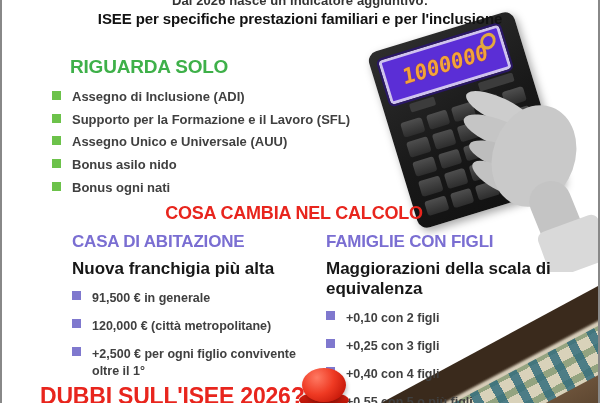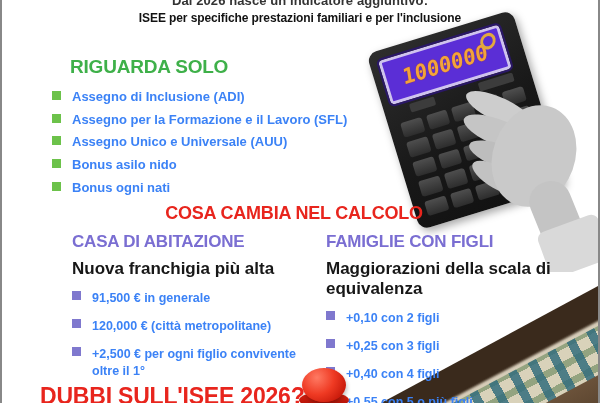--- a/index.html
+++ b/index.html
@@ -3,28 +3,28 @@
 <meta charset="utf-8">
 <style>
   html,body { margin:0; padding:0; background:#888; }
   .canvas {
     position:relative; width:596px; height:403px; background:#fff;
     overflow:hidden; font-family:"Liberation Sans", sans-serif; margin:0 auto;
   }
   
   .header { position:absolute; top:-7px; left:0; right:0; text-align:center; z-index:3; }
   .h-intro { font-size:13px; font-weight:700; color:#333; line-height:15px; letter-spacing:.1px; }
-  .h-title { font-size:12px; font-weight:800; color:#121212; line-height:19px; margin-top:1px; letter-spacing:-.1px; }
+  .h-title { font-size:15px; font-weight:800; color:#121212; line-height:19px; margin-top:1px; letter-spacing:-.1px; }
 
   
   .riguarda { position:absolute; left:50px; top:56px; width:345px; z-index:3; }
   .sec-title { font-size:19px; font-weight:800; color:#3EB049; letter-spacing:-.2px;margin-left:18px; }
   ul.blist { list-style:none; margin:0; padding:0; }
   ul.blist li { display:flex; align-items:flex-start; gap:11px; margin-top:9px;
-    font-size:13px; font-weight:700; color:#3b82f6; line-height:1.05; }
+    font-size:13px; font-weight:700; color:#404040; line-height:1.05; }
   .riguarda ul.blist li:first-child { margin-top:12px; }
   .sq { width:9px; height:9px; flex:none; margin-top:1px; }
   .sq.green { background:#6CC24A; }
   .sq.purple { background:#7F78CE; }
 
   
   .cosa-title { position:absolute; top:203px; left:0; right:12px; text-align:center;
     font-size:18px; font-weight:800; color:#E8251D; letter-spacing:-.2px; z-index:3; }
 
   .col { position:absolute; top:232px; z-index:3; }
@@ -154,21 +154,21 @@
 
   <div class="riguarda">
     <div class="sec-title">RIGUARDA SOLO</div>
     <ul class="blist">
       <li>
           <span class="sq green"></span>
           <span>Assegno di Inclusione (ADI)</span>
         </li>
       <li>
           <span class="sq green"></span>
-          <span>Assegno per la Formazione e il Lavoro (SFL)</span>
+          <span>Supporto per la Formazione e il Lavoro (SFL)</span>
         </li>
       <li>
           <span class="sq green"></span>
           <span>Assegno Unico e Universale (AUU)</span>
         </li>
       <li>
           <span class="sq green"></span>
           <span>Bonus asilo nido</span>
         </li>
       <li>

